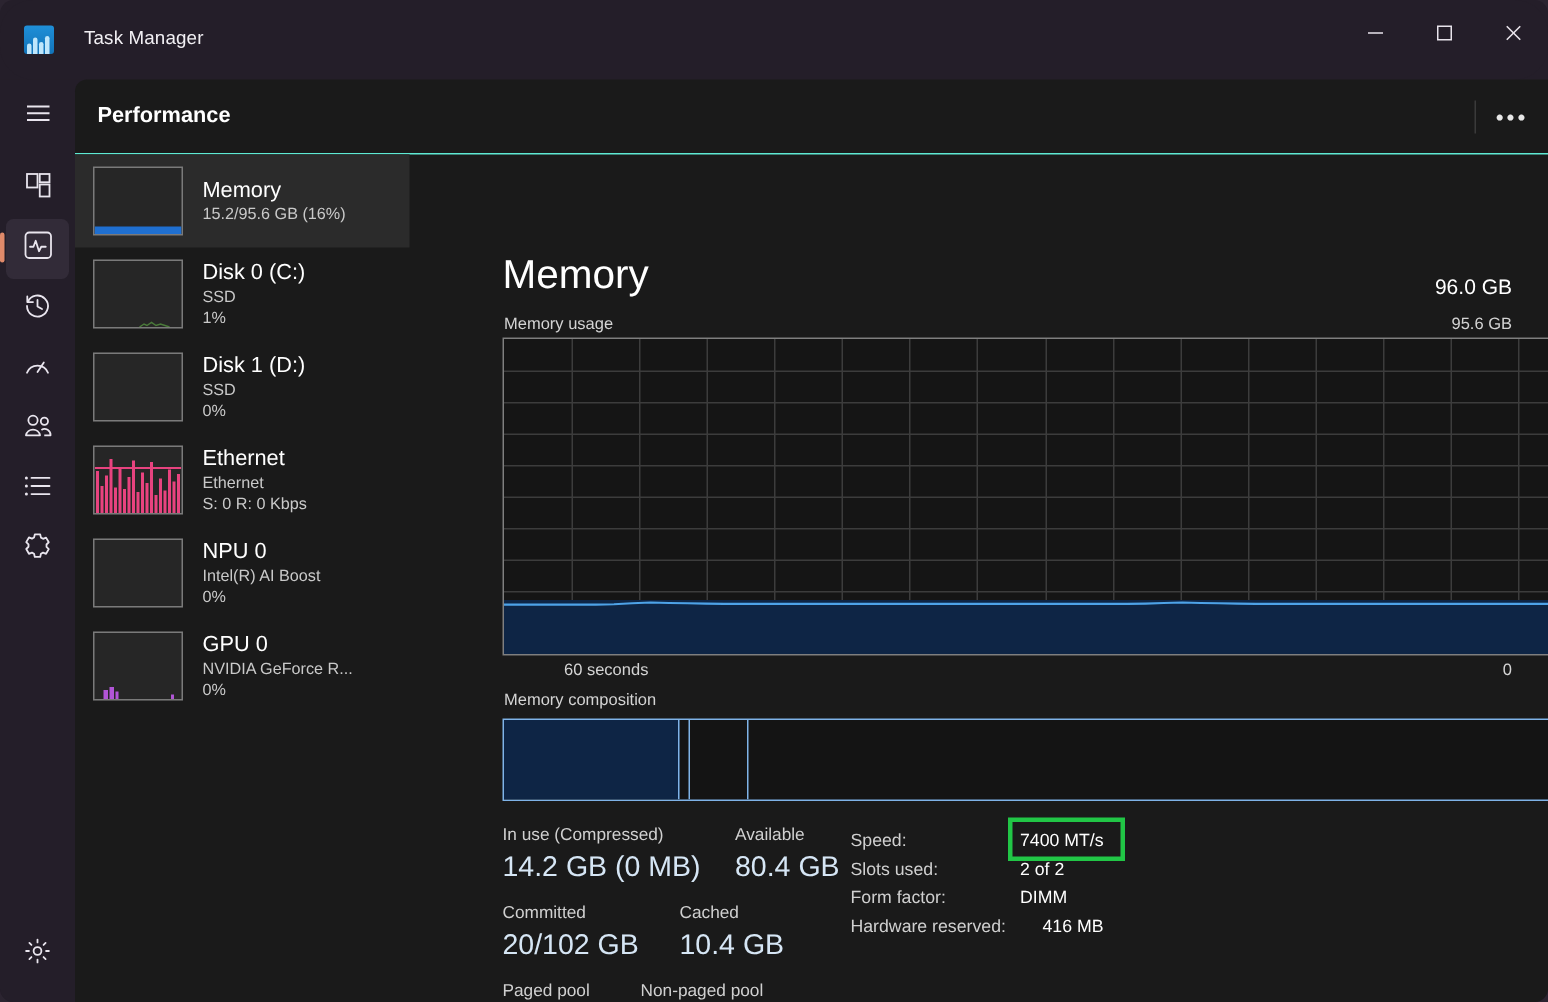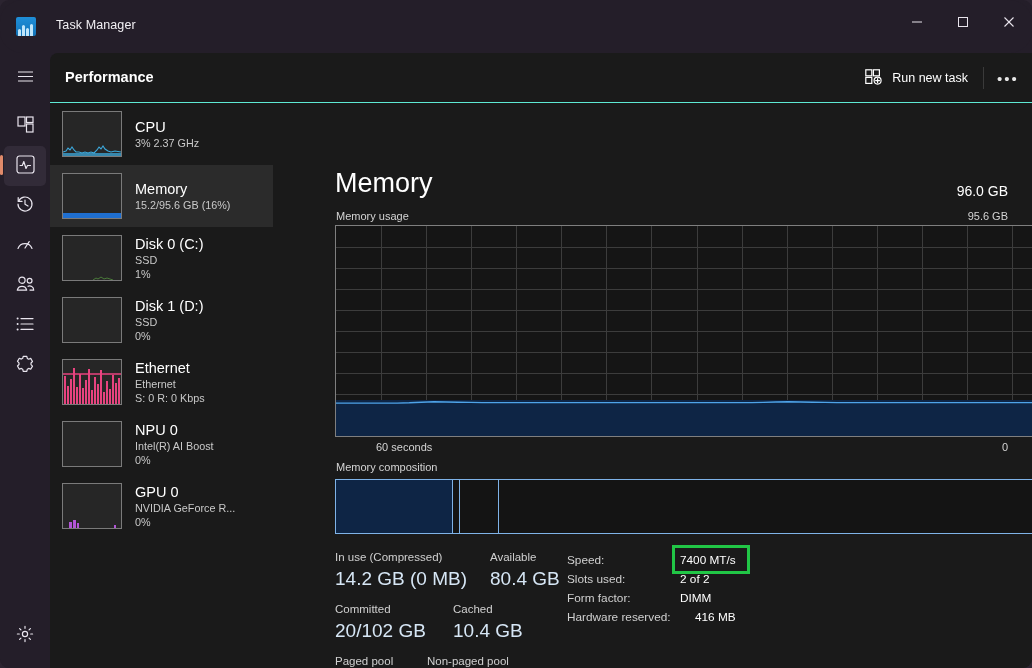--- a/index.html
+++ b/index.html
@@ -270,51 +270,26 @@
           <path d="M9 1.4v1.9M9 14.7v1.9M1.4 9h1.9M14.7 9h1.9M3.6 3.6l1.35 1.35M13.05 13.05l1.35 1.35M14.4 3.6l-1.35 1.35M4.95 13.05L3.6 14.4" stroke-linecap="round"></path>
         </svg>
       </span>
     </div>
   </div>
 
   <div id="panel">
 
     <div id="pageheader">
       <div class="ptitle">Performance</div>
-      <div id="run-new-task">
-        <span>
-          <svg width="18" height="16" viewBox="0 0 18 16" fill="none" stroke="currentColor" stroke-width="1.2">
-            <rect x="0.8" y="0.8" width="6" height="6"></rect>
-              <rect x="8.4" y="0.8" width="6" height="6"></rect>
-              <rect x="0.8" y="8.4" width="6" height="6"></rect>
-            <circle cx="12.6" cy="11.6" r="3.5" fill="#1a1a1a"></circle>
-            <line x1="12.6" y1="9.6" x2="12.6" y2="13.6" stroke-linecap="round"></line>
-            <line x1="10.6" y1="11.6" x2="14.6" y2="11.6" stroke-linecap="round"></line>
-          </svg>
-        </span>
-        <span>Run new task</span>
-      </div>
       <div id="more-sep"></div>
       <div id="more-btn">•••</div>
     </div>
 
     <div id="devlist">
 
-      <div class="dev">
-        <div class="dev-thumb">
-          <svg width="58" height="44" viewBox="0 0 58 44" style="position:absolute;left:0;top:0;">
-            <polyline points="0,40 3,39 5,36 7,38 9,35 11,38 13,40 16,40 19,41 22,40 25,41 28,40 31,41 34,38 36,35 38,37 40,34 42,37 45,39 48,40 52,39 58,40" fill="none" stroke="#3da9dc" stroke-width="1.1"></polyline>
-            <rect x="0" y="41" width="58" height="3" fill="#3da9dc" opacity="0.75"></rect>
-          </svg>
-        </div>
-        <div class="dev-text">
-          <div class="dev-name">CPU</div>
-          <div class="dev-sub">3% 2.37 GHz</div>
-        </div>
-      </div>
 
       <div class="dev sel">
         <div class="dev-thumb">
           <div style="position:absolute;left:0;right:0;bottom:0;height:5px;background:#1f6fd0;"></div>
         </div>
         <div class="dev-text">
           <div class="dev-name">Memory</div>
           <div class="dev-sub">15.2/95.6 GB (16%)</div>
         </div>
       </div>

